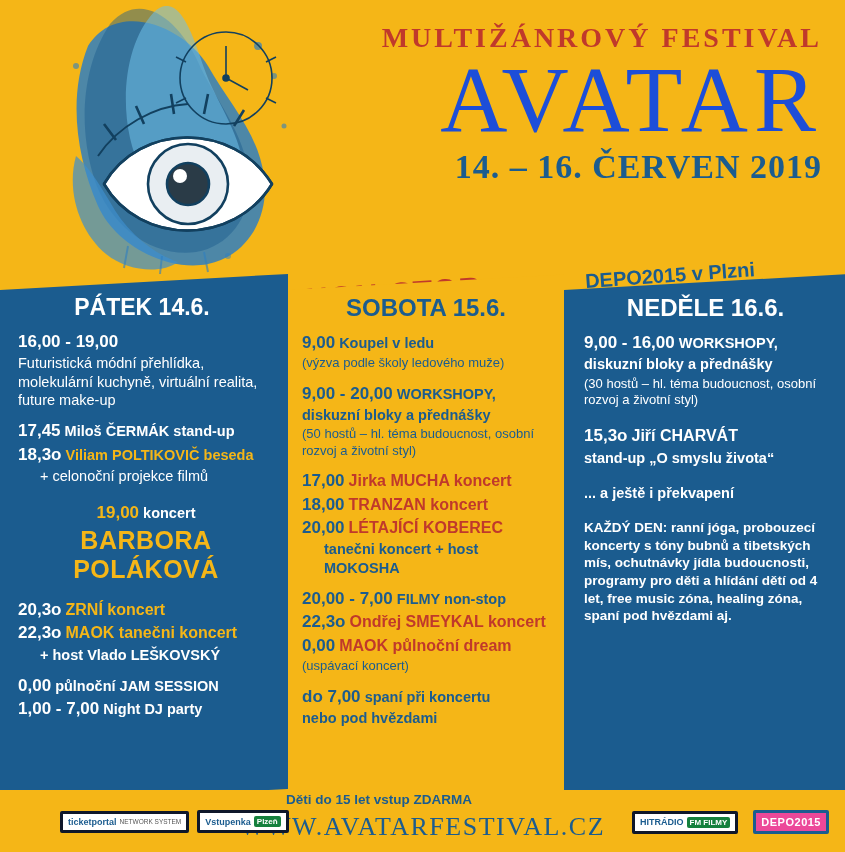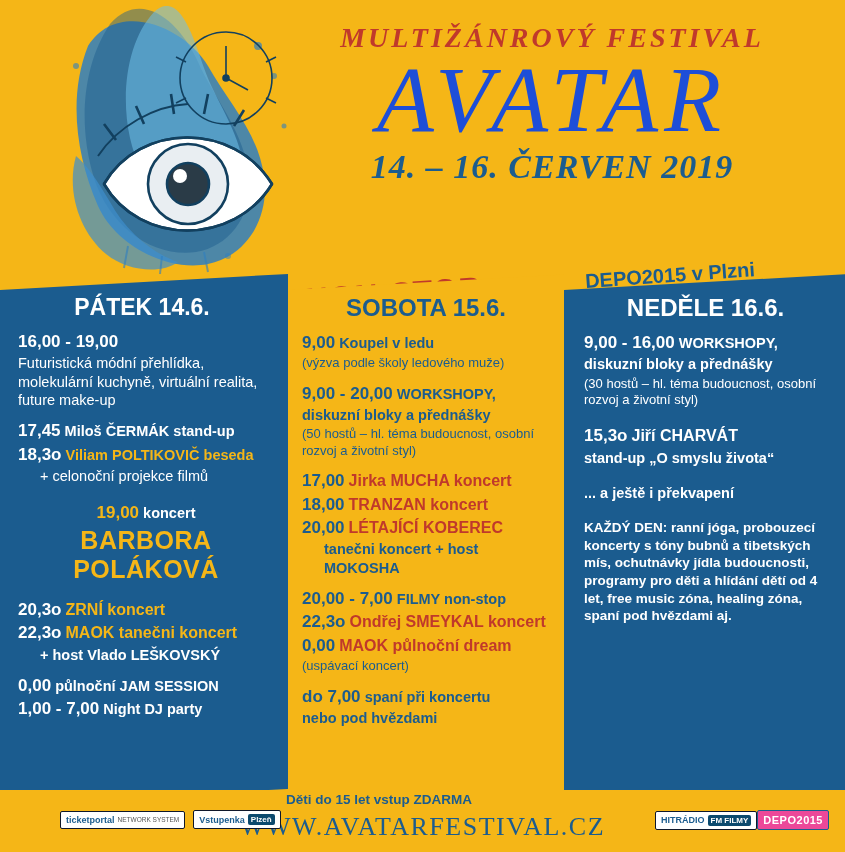--- a/index.html
+++ b/index.html
@@ -16,21 +16,21 @@
   
   .header {
     position:absolute; left:0; top:0; width:845px; height:268px;
     background:#f5b617;
   }
   .eye-art {
     position:absolute; left:58px; top:6px; width:250px; height:270px;
   }
   .header-text {
     position:absolute; left:282px; top:22px; width:540px;
-    text-align:center; color:#1b5c8f;font-style:italic;
+    text-align:right; color:#1b5c8f;
   }
   .kicker {
     font-family:"Liberation Serif", serif;
     font-weight:bold; color:#c0392b;
     font-size:28px; letter-spacing:3px;
     margin:0 0 2px 0;
   }
   .mainname {
     font-family:"Liberation Serif", serif;
     font-size:93px; line-height:0.95; font-weight:normal;
@@ -119,28 +119,28 @@
   .kids {
     position:absolute; left:0; top:2px; width:758px; text-align:center;
     font-size:13.5px; font-weight:bold; color:#1b5c8f;
   }
   .url {
     position:absolute; left:0; top:22px; width:845px; text-align:center;
     font-family:"Liberation Serif", serif;
     font-size:26px; color:#1b5c8f; letter-spacing:1.5px;
   }
   .logos-left { position:absolute; left:60px; top:20px; display:flex; gap:8px; align-items:center; }
-  .logos-right { position:absolute; right:16px; top:20px; display:flex; gap:0; align-items:center; }
+  .logos-right { position:absolute; right:16px; top:20px; display:flex; gap:15px; align-items:center; }
   .logo-box {
-    background:#ffffff; border:1px solid #0f172a;
+    background:#ffffff; border:3px solid #0f172a;
     font-size:9px; font-weight:bold; color:#1b5c8f;
     padding:3px 5px; border-radius:2px; white-space:nowrap;
     display:flex; align-items:center; gap:3px;
   }
-  .logo-box .tag { background:#0c4a6e; color:#fff; padding:1px 3px; border-radius:2px; font-size:8px; }
+  .logo-box .tag { background:#15803d; color:#fff; padding:1px 3px; border-radius:2px; font-size:8px; }
   .logo-dark { background:#ec4899; color:#ffffff; border-color:#1b5c8f; font-size:11px; letter-spacing:0.5px; }
   .logo-sub { font-size:6.5px; font-weight:normal; color:#555; display:block; }
 </style>
 </head>
 <body>
 
 <div class="poster">
 
   <div class="header">
 

